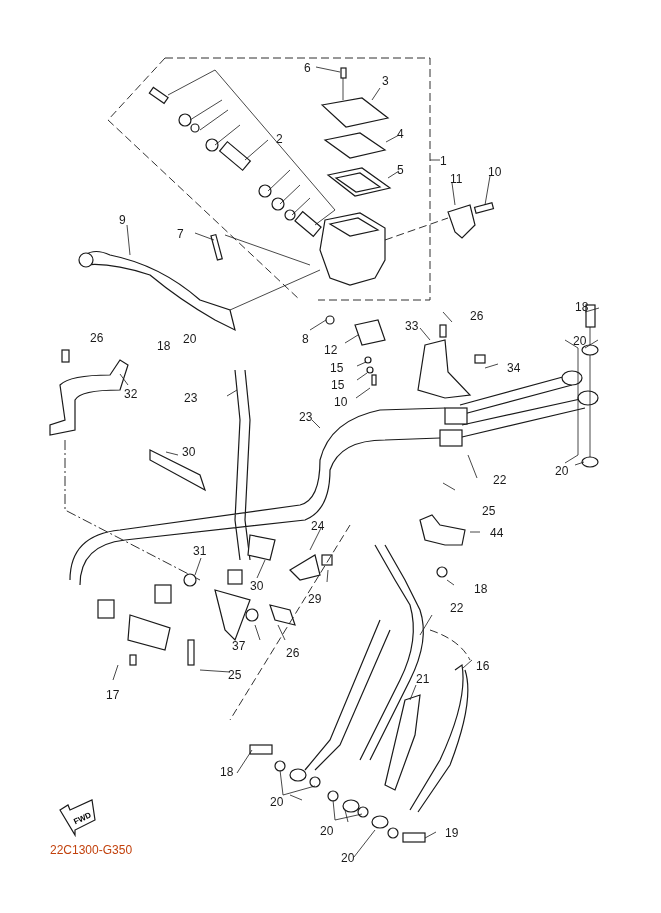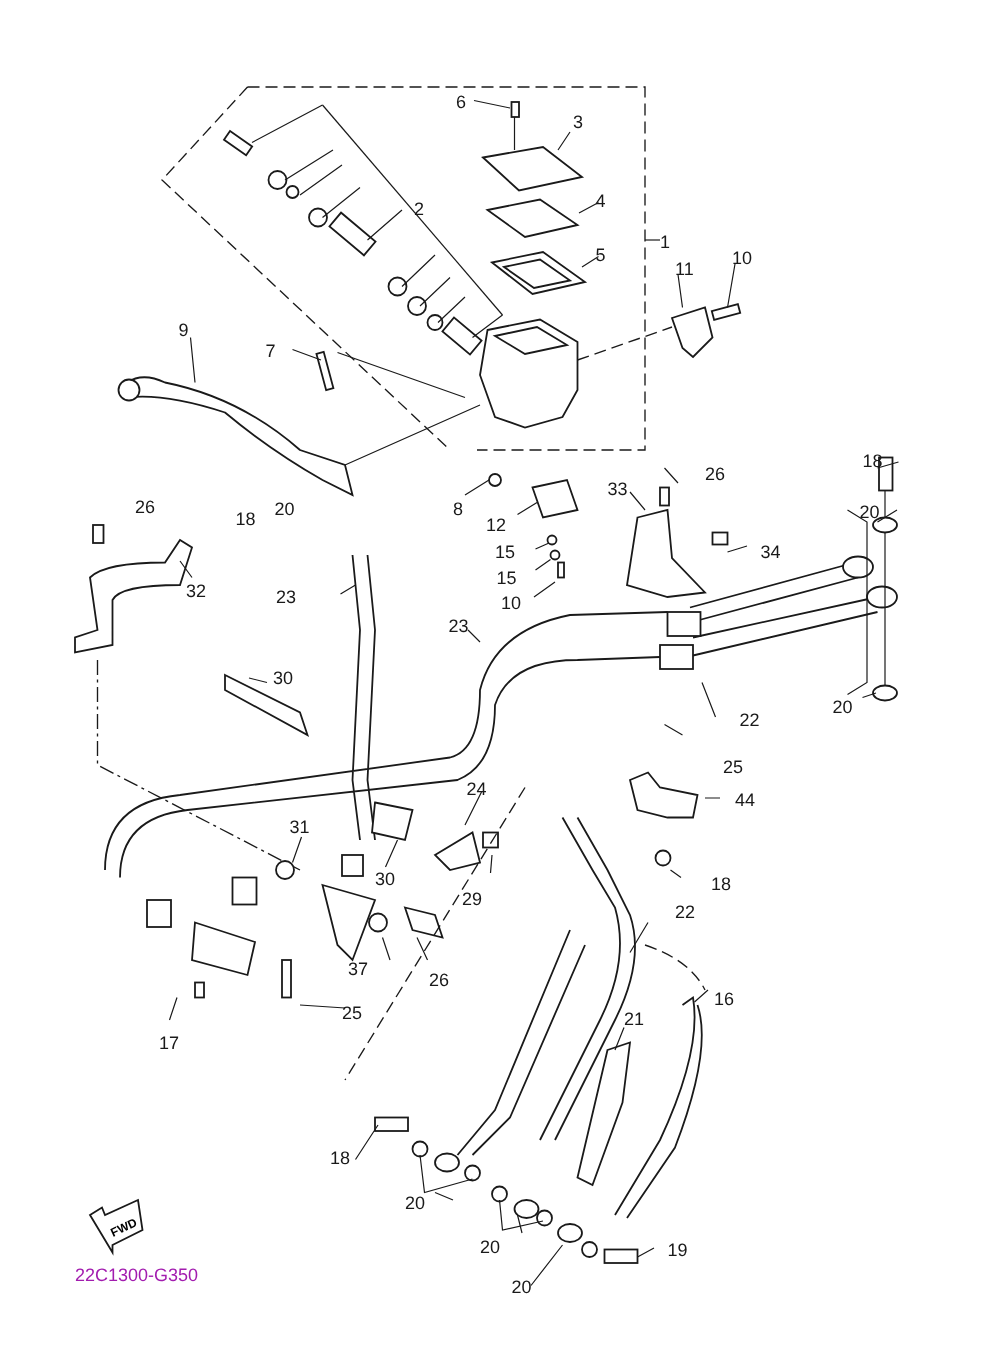--- a/index.html
+++ b/index.html
@@ -1,19 +1,19 @@
 <!DOCTYPE html>
 <html><head>
 <meta charset="utf-8">
 <style>
   html, body { margin: 0; padding: 0; background: #ffffff; }
   body { width: 661px; height: 913px; position: relative; overflow: hidden; font-family: "Liberation Sans", sans-serif; }
   #diagram { position: absolute; left: 0; top: 0; width: 661px; height: 913px; }
   .lbl { position: absolute; font-size: 12px; color: #1a1a1a; line-height: 12px; white-space: nowrap; }
-  .code { position: absolute; left: 50px; top: 843px; font-size: 12px; color: #a21caf; }
+  .code { position: absolute; left: 50px; top: 843px; font-size: 12px; color: #c2410c; }
   .part { fill: #ffffff; stroke: #1a1a1a; stroke-width: 1.2; }
   .hose { fill: none; stroke: #1a1a1a; stroke-width: 1.2; }
   .lead { fill: none; stroke: #1a1a1a; stroke-width: 0.8; }
   .dash { fill: none; stroke: #1a1a1a; stroke-width: 0.9; stroke-dasharray: 8 4; }
   .dashdot { fill: none; stroke: #1a1a1a; stroke-width: 0.9; stroke-dasharray: 10 3 2 3; }
 </style>
 </head>
 <body>
 
 <svg id="diagram" viewBox="0 0 661 913" xmlns="http://www.w3.org/2000/svg">

